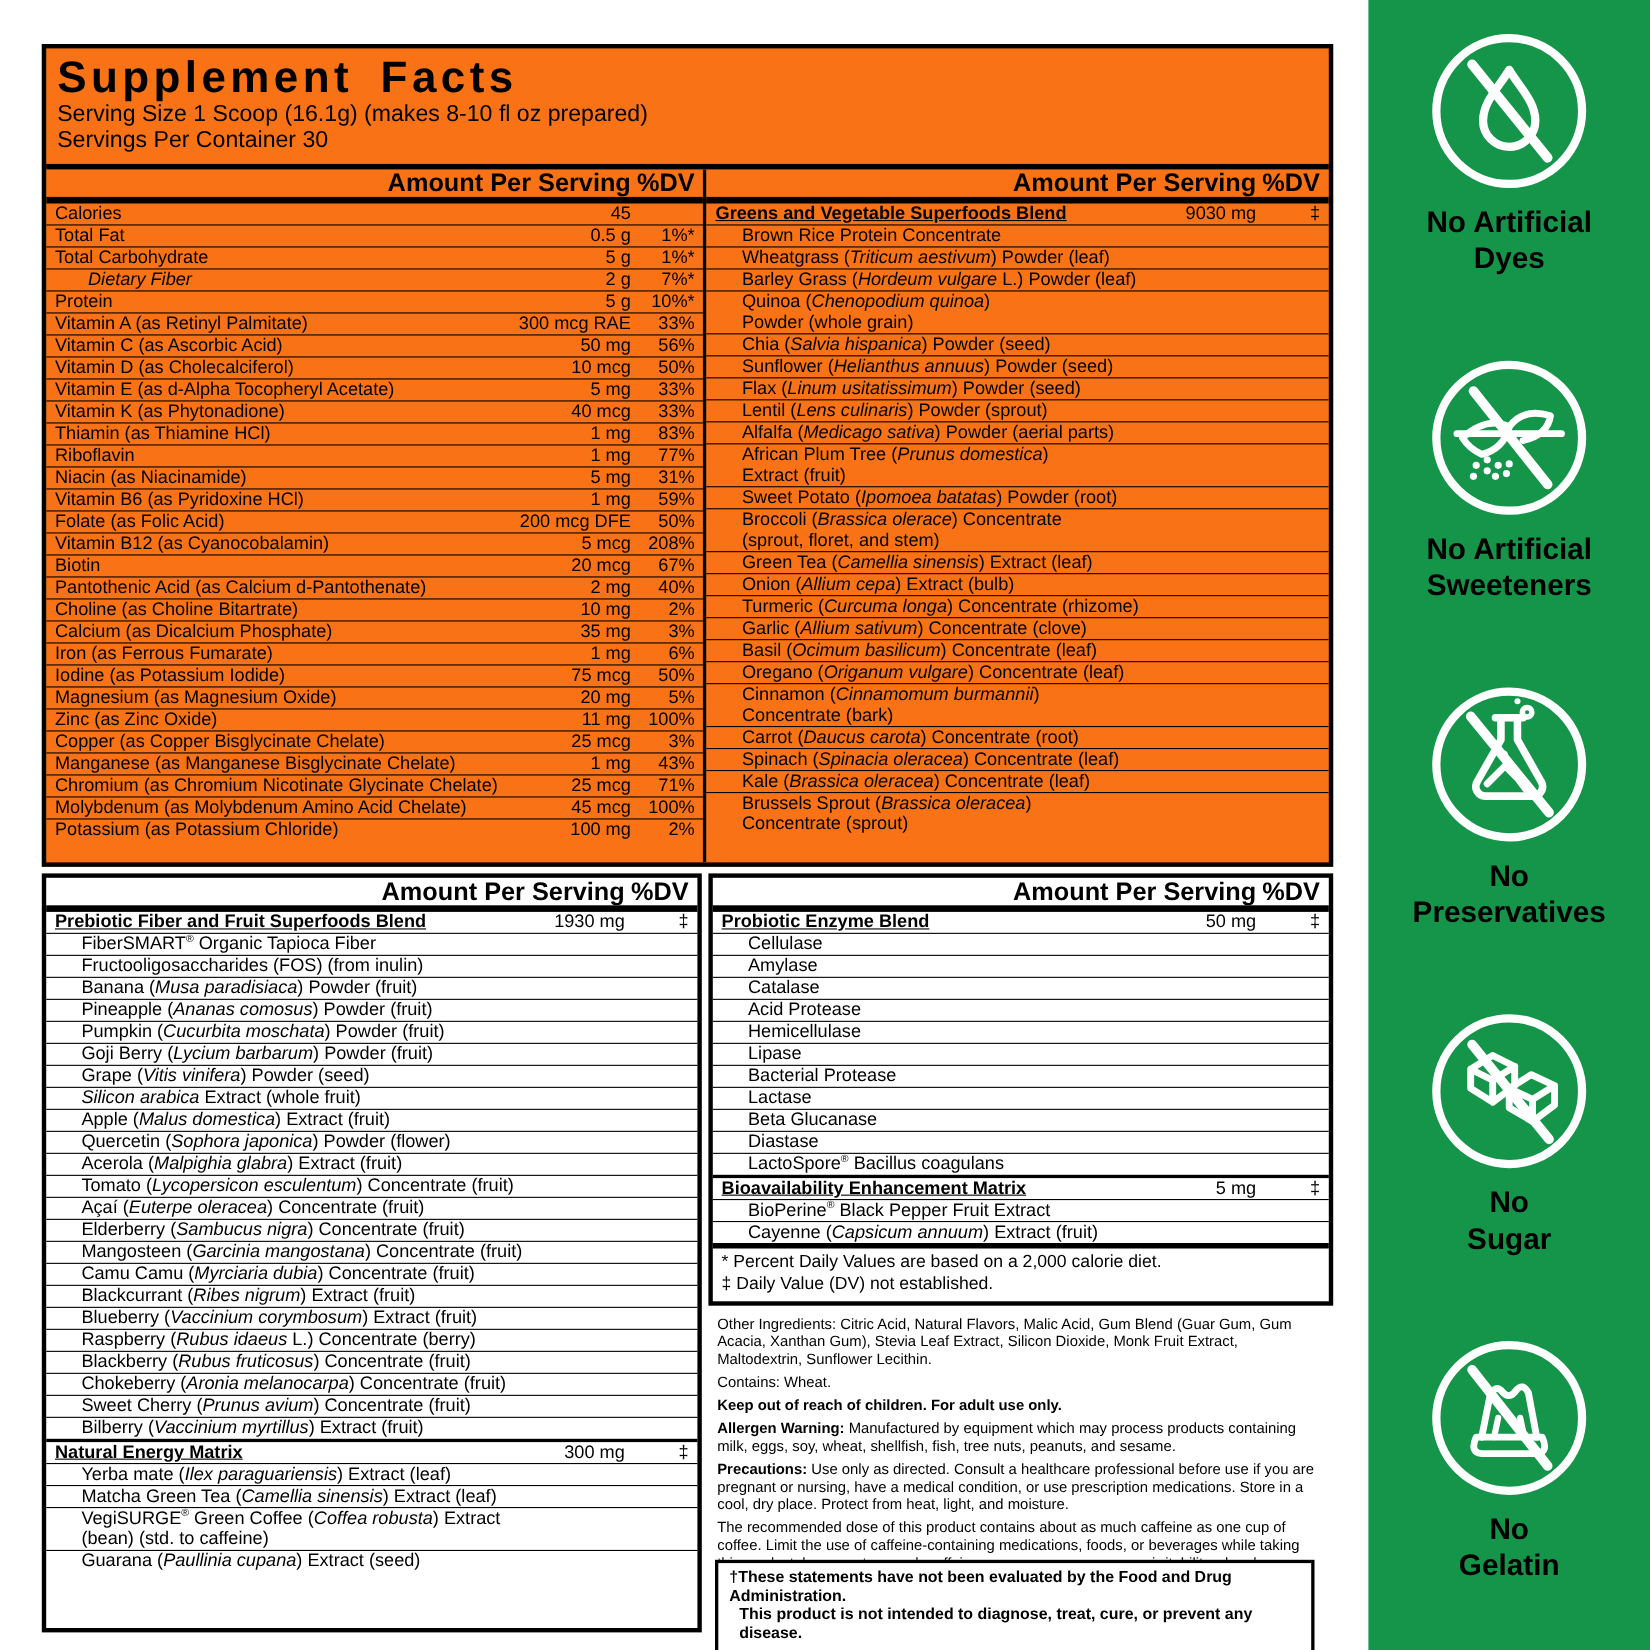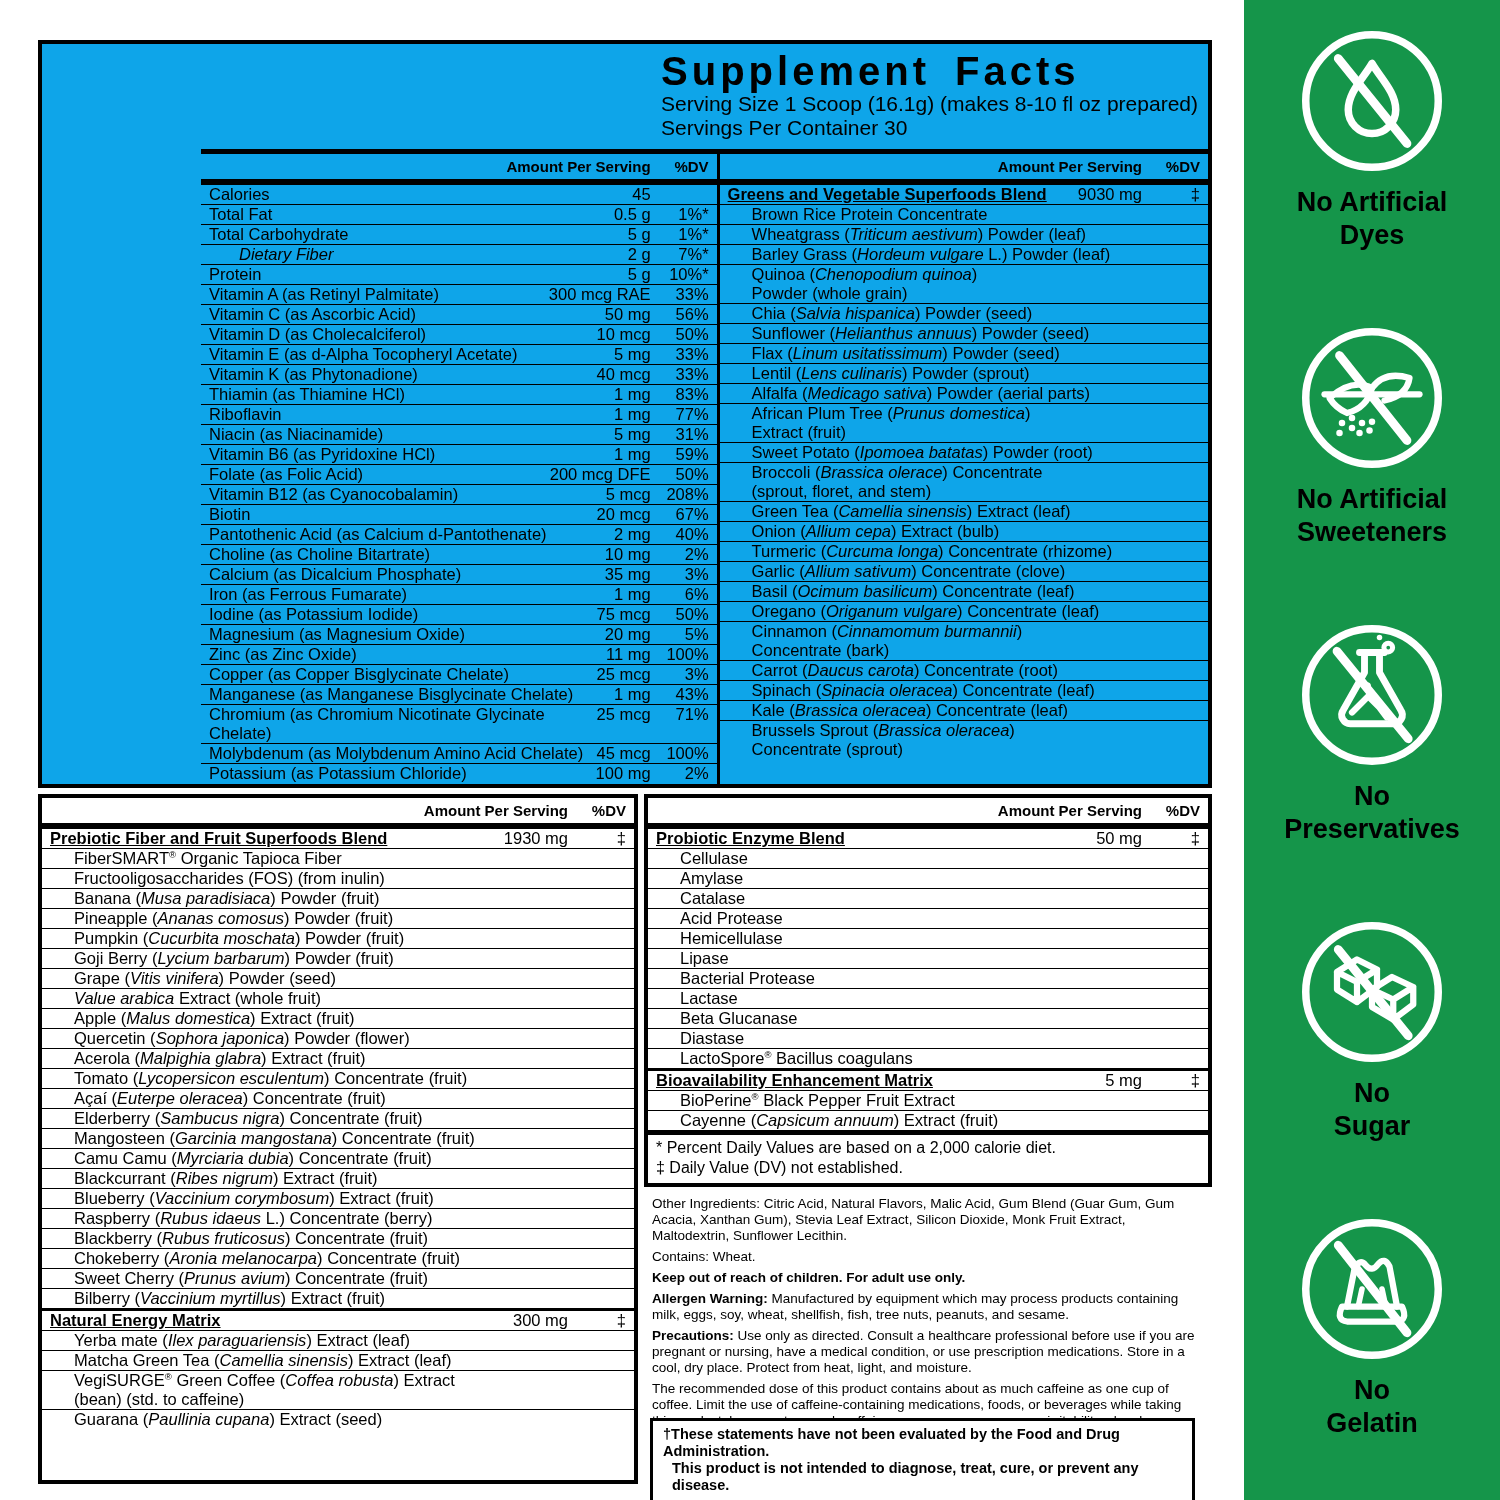--- a/index.html
+++ b/index.html
@@ -1,29 +1,29 @@
 <!DOCTYPE html>
 <html><head>
 <meta charset="utf-8">
 <style>
   html,body{margin:0;padding:0;background:#fff;}
   body{width:1500px;height:1500px;position:relative;font-family:"Liberation Sans",sans-serif;color:#000;-webkit-font-smoothing:antialiased;}
   *{box-sizing:border-box;}
   sup{font-size:58%;vertical-align:super;line-height:0;}
 
   
-  .top-box{position:absolute;left:38px;top:40px;width:1174px;height:748px;border:4px solid #000;display:flex;flex-direction:column;background:#0ea5e9;align-items:flex-end;}
+  .top-box{position:absolute;left:38px;top:40px;width:1174px;height:748px;border:4px solid #000;display:flex;flex-direction:column;background:#f97316;}
   .label-head{padding:6px 10px 4px 10px;}
   .sf-title{font-size:40px;font-weight:bold;letter-spacing:4px;word-spacing:10px;line-height:1.05;}
   .serving-line{font-size:21px;line-height:1.14;}
   .cols{flex:1;display:flex;border-top:5px solid #000;margin-top:5px;overflow:hidden;}
   .col-left{width:51.5%;border-right:3px solid #000;display:flex;flex-direction:column;}
   .col-right{flex:1;display:flex;flex-direction:column;}
 
-  .colhead{display:flex;align-items:baseline;border-bottom:6px solid #000;padding:2px 8px 2px 8px;font-size:15px;line-height:21px;font-weight:bold;}
+  .colhead{display:flex;align-items:baseline;border-bottom:6px solid #000;padding:2px 8px 2px 8px;font-size:23px;line-height:21px;font-weight:bold;}
   .colhead .amt-h{margin-left:auto;}
   .colhead .dv-h{width:58px;text-align:right;}
 
   .rows{flex:1;}
   .row{display:flex;align-items:baseline;padding:0 8px;font-size:16.5px;line-height:19px;}
   .rows > .row + .row{border-top:1.5px solid #000;}
   .rows > .row.thick{border-top:3px solid #000;}
   .row .nm{flex:1;}
   .row .amt{margin-left:auto;text-align:right;white-space:nowrap;padding-left:8px;}
   .row .dv{width:58px;text-align:right;white-space:nowrap;}
@@ -323,21 +323,21 @@
       <div class="row item">
         <span class="nm">Pumpkin (<i>Cucurbita moschata</i>) Powder (fruit)</span>
       </div>
       <div class="row item">
         <span class="nm">Goji Berry (<i>Lycium barbarum</i>) Powder (fruit)</span>
       </div>
       <div class="row item">
         <span class="nm">Grape (<i>Vitis vinifera</i>) Powder (seed)</span>
       </div>
       <div class="row item">
-        <span class="nm"><i>Value arabica</i> Extract (whole fruit)</span>
+        <span class="nm"><i>Silicon arabica</i> Extract (whole fruit)</span>
       </div>
       <div class="row item">
         <span class="nm">Apple (<i>Malus domestica</i>) Extract (fruit)</span>
       </div>
       <div class="row item">
         <span class="nm">Quercetin (<i>Sophora japonica</i>) Powder (flower)</span>
       </div>
       <div class="row item">
         <span class="nm">Acerola (<i>Malpighia glabra</i>) Extract (fruit)</span>
       </div>

